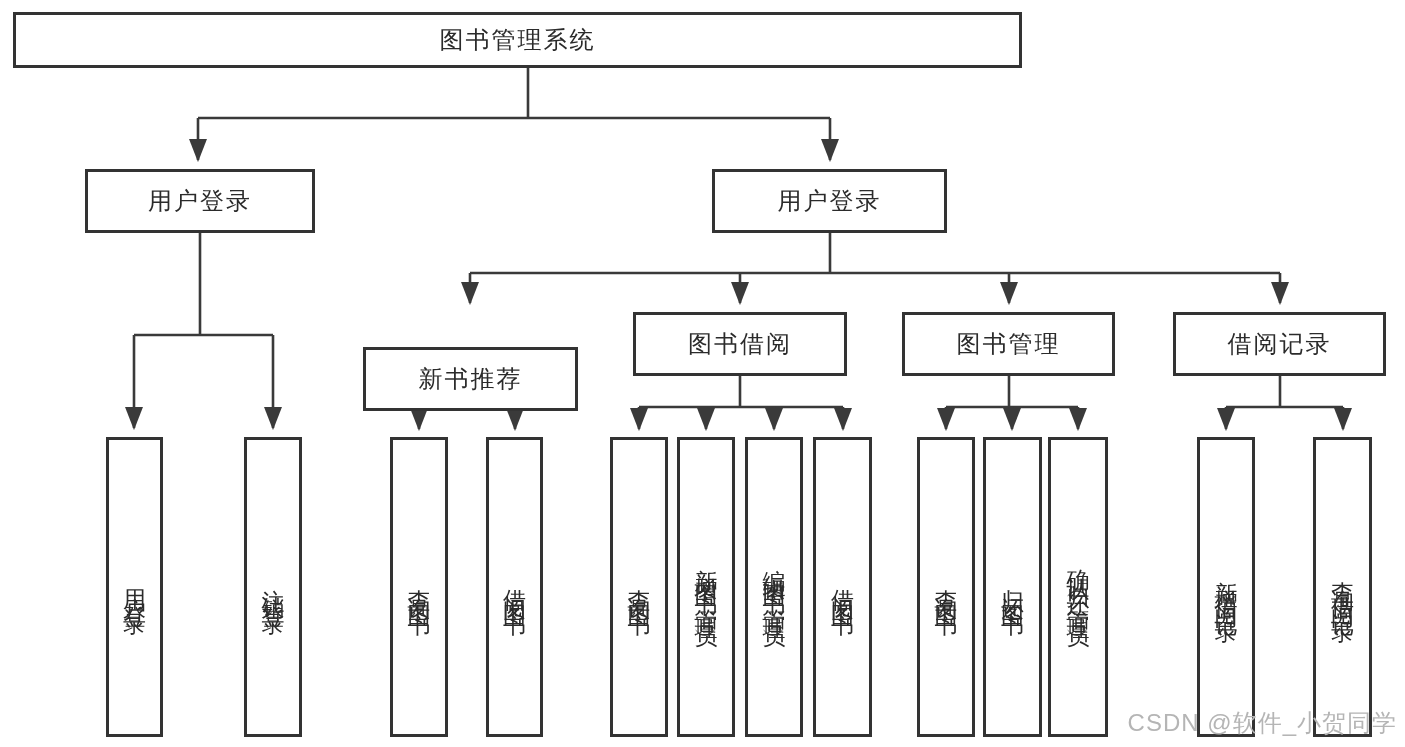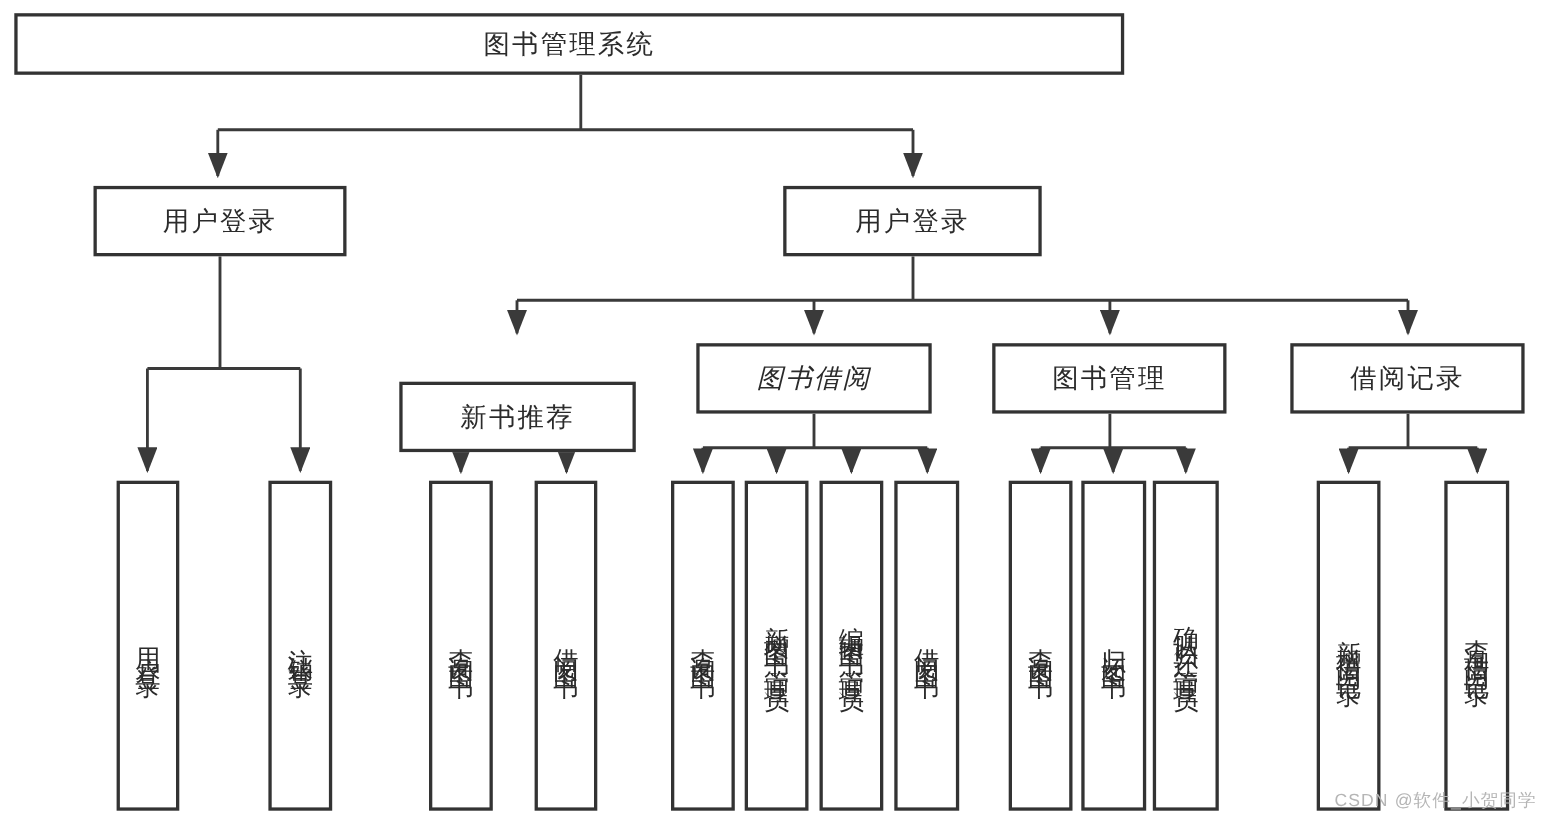--- a/index.html
+++ b/index.html
@@ -18,21 +18,21 @@
     position:absolute;box-sizing:border-box;border:3px solid #333333;background:#ffffff;
     display:flex;align-items:center;justify-content:center;
     color:#2b2b2b;font-size:23px;z-index:2;
   }
   .vbox span{
     writing-mode:vertical-rl;text-orientation:mixed;letter-spacing:8px;
     line-height:1;white-space:nowrap;
   }
   .watermark{
     position:absolute;right:8px;bottom:8px;z-index:3;
-    color:#b5b5b5;font-size:16px;letter-spacing:1px;
+    color:#b5b5b5;font-size:24px;letter-spacing:1px;
   }
 </style>
 </head>
 <body>
 
 <div id="stage">
 
   <svg class="connectors" viewBox="0 0 1405 747" xmlns="http://www.w3.org/2000/svg">
     <defs>
       <marker id="arrow" markerWidth="9" markerHeight="7" refX="8.2" refY="3.5" orient="auto" markerUnits="strokeWidth">
@@ -75,21 +75,21 @@
       <line x1="1343" y1="407" x2="1343" y2="429" marker-end="url(#arrow)"></line>
     </g>
   </svg>
 
   <div class="box" style="left:13px;top:12px;width:1009px;height:56px;">图书管理系统</div>
 
   <div class="box" style="left:85px;top:169px;width:230px;height:64px;">用户登录</div>
   <div class="box" style="left:712px;top:169px;width:235px;height:64px;">用户登录</div>
 
   <div class="box" style="left:363px;top:312px;width:215px;height:64px;margin-top:35px;">新书推荐</div>
-  <div class="box" style="left:633px;top:312px;width:214px;height:64px;font-style:italic;">图书借阅</div>
+  <div class="box" style="left:633px;top:312px;width:214px;height:64px;">图书借阅</div>
   <div class="box" style="left:902px;top:312px;width:213px;height:64px;">图书管理</div>
   <div class="box" style="left:1173px;top:312px;width:213px;height:64px;">借阅记录</div>
 
   <div class="vbox" style="left:106px;top:437px;width:57px;height:300px;">
     <span>用户登录</span>
     </div>
   <div class="vbox" style="left:244px;top:437px;width:58px;height:300px;">
     <span>注销登录</span>
     </div>
 

